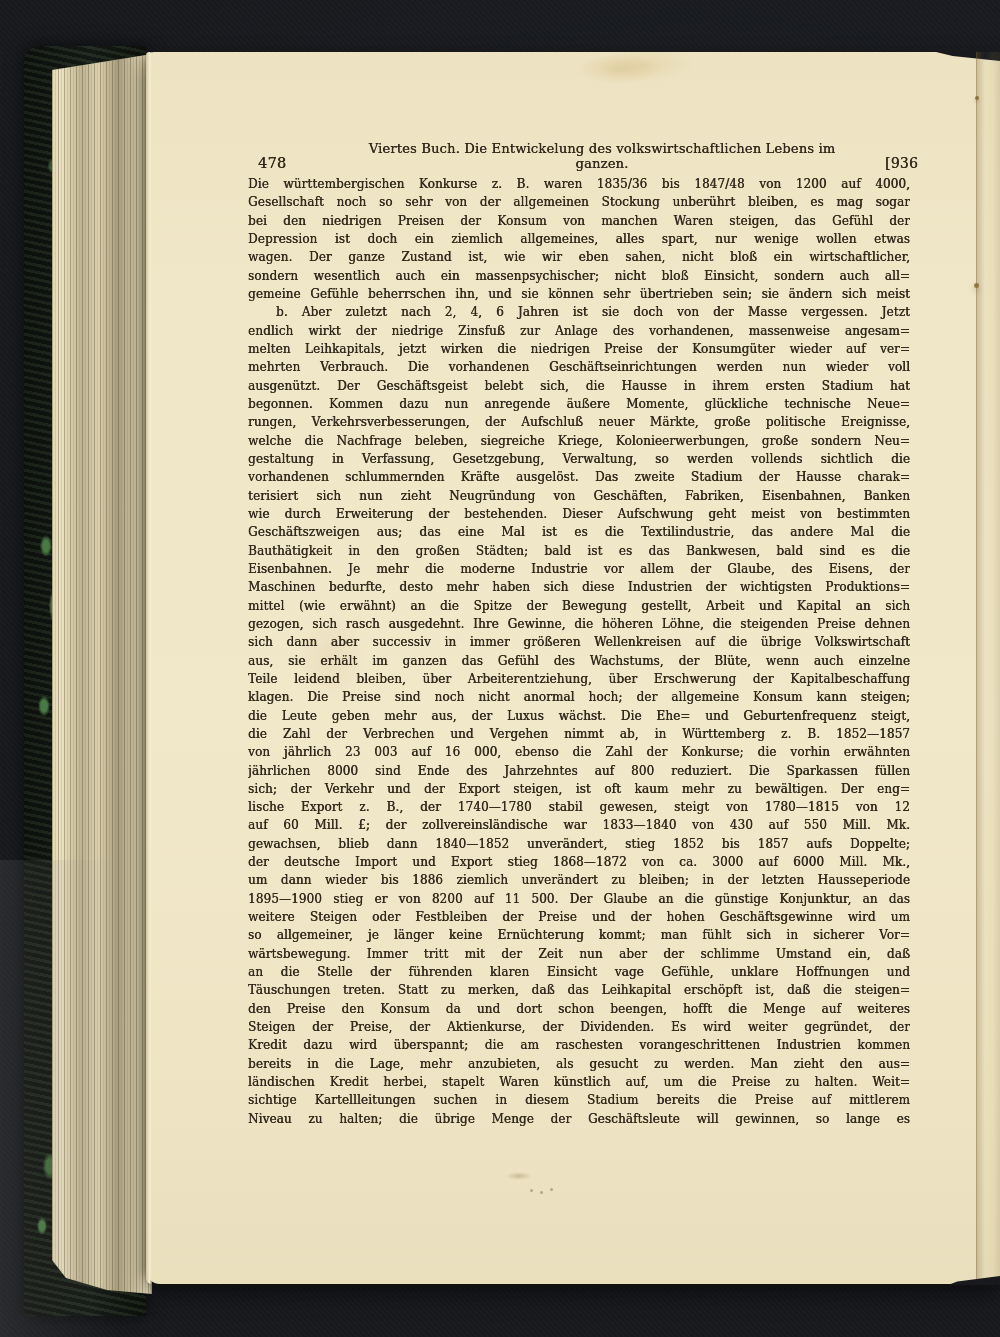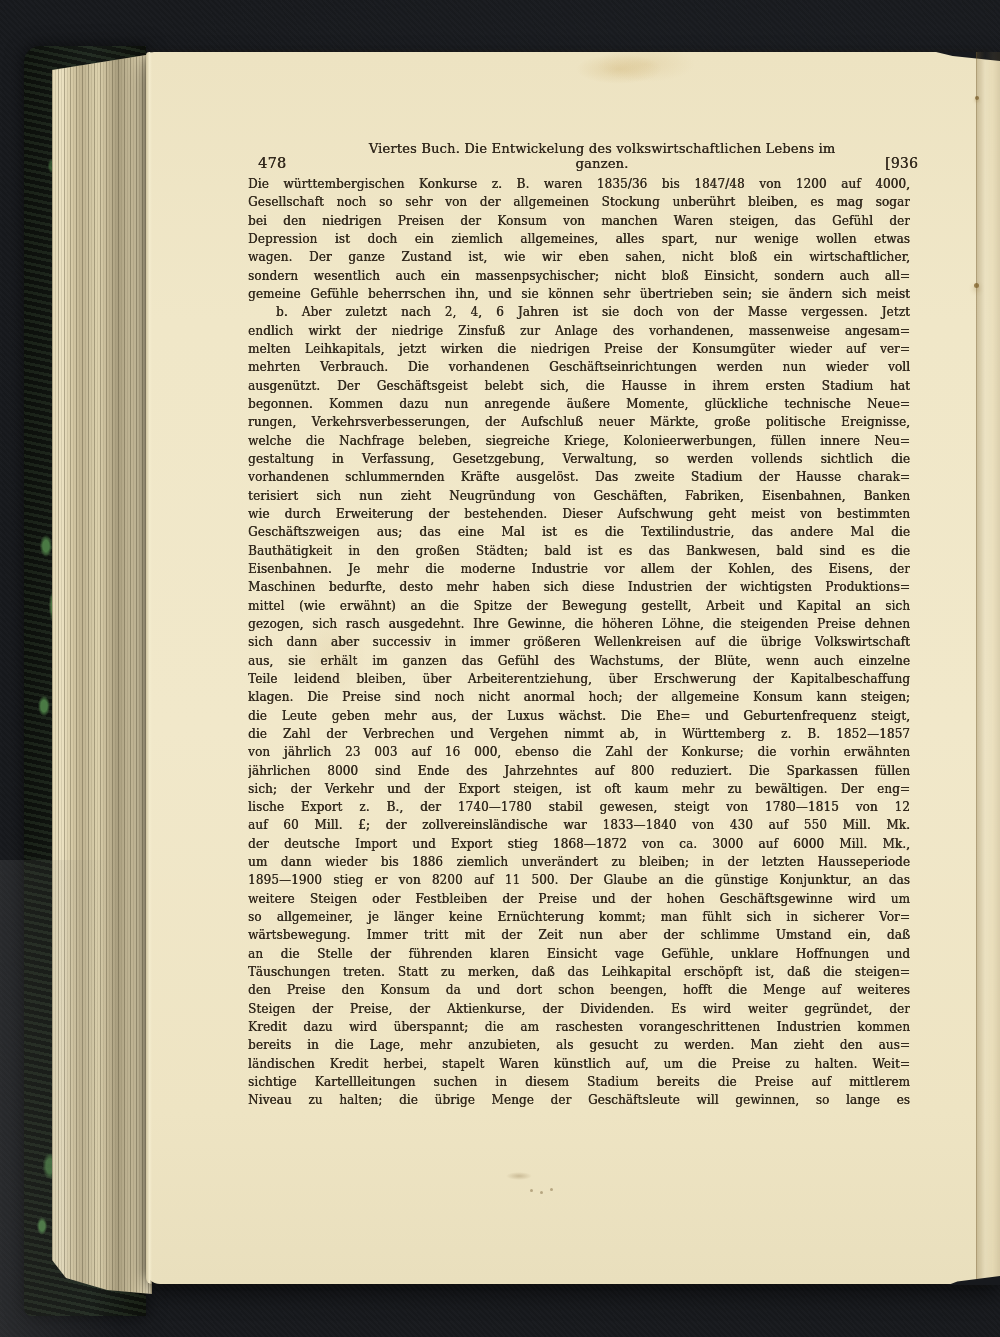--- a/index.html
+++ b/index.html
@@ -133,42 +133,43 @@
         <div class="line">wagen.  Der ganze Zustand ist, wie wir eben sahen, nicht bloß ein wirtschaftlicher,</div>
         <div class="line">sondern wesentlich auch ein massenpsychischer; nicht bloß Einsicht, sondern auch all=</div>
         <div class="line">gemeine Gefühle beherrschen ihn, und sie können sehr übertrieben sein; sie ändern sich meist</div>
         <div class="line indent">b. Aber zuletzt nach 2, 4, 6 Jahren ist sie doch von der Masse vergessen.  Jetzt</div>
         <div class="line">endlich wirkt der niedrige Zinsfuß zur Anlage des vorhandenen, massenweise angesam=</div>
         <div class="line">melten Leihkapitals, jetzt wirken die niedrigen Preise der Konsumgüter wieder auf ver=</div>
         <div class="line">mehrten Verbrauch.  Die vorhandenen Geschäftseinrichtungen werden nun wieder voll</div>
         <div class="line">ausgenützt. Der Geschäftsgeist belebt sich, die Hausse in ihrem ersten Stadium hat</div>
         <div class="line">begonnen.  Kommen dazu nun anregende äußere Momente, glückliche technische Neue=</div>
         <div class="line">rungen, Verkehrsverbesserungen, der Aufschluß neuer Märkte, große politische Ereignisse,</div>
-        <div class="line">welche die Nachfrage beleben, siegreiche Kriege, Kolonieerwerbungen, füllen innere Neu=</div>
+        <div class="line">welche die Nachfrage beleben, siegreiche Kriege, Kolonieerwerbungen, große sondern Neu=</div>
         <div class="line">gestaltung in Verfassung, Gesetzgebung, Verwaltung, so werden vollends sichtlich die</div>
         <div class="line">vorhandenen schlummernden Kräfte ausgelöst.  Das zweite Stadium der Hausse charak=</div>
         <div class="line">terisiert sich nun zieht Neugründung von Geschäften, Fabriken, Eisenbahnen, Banken</div>
         <div class="line">wie durch Erweiterung der bestehenden.  Dieser Aufschwung geht meist von bestimmten</div>
         <div class="line">Geschäftszweigen aus; das eine Mal ist es die Textilindustrie, das andere Mal die</div>
         <div class="line">Bauthätigkeit in den großen Städten; bald ist es das Bankwesen, bald sind es die</div>
-        <div class="line">Eisenbahnen.  Je mehr die moderne Industrie vor allem der Kohlen, des Eisens, der</div>
+        <div class="line">Eisenbahnen.  Je mehr die moderne Industrie vor allem der Glaube, des Eisens, der</div>
         <div class="line">Maschinen bedurfte, desto mehr haben sich diese Industrien der wichtigsten Produktions=</div>
         <div class="line">mittel (wie erwähnt) an die Spitze der Bewegung gestellt, Arbeit und Kapital an sich</div>
         <div class="line">gezogen, sich rasch ausgedehnt. Ihre Gewinne, die höheren Löhne, die steigenden Preise dehnen</div>
         <div class="line">sich dann aber successiv in immer größeren Wellenkreisen auf die übrige Volkswirtschaft</div>
         <div class="line">aus, sie erhält im ganzen das Gefühl des Wachstums, der Blüte, wenn auch einzelne</div>
         <div class="line">Teile leidend bleiben, über Arbeiterentziehung, über Erschwerung der Kapitalbeschaffung</div>
         <div class="line">klagen.  Die Preise sind noch nicht anormal hoch; der allgemeine Konsum kann steigen;</div>
         <div class="line">die Leute geben mehr aus, der Luxus wächst.  Die Ehe= und Geburtenfrequenz steigt,</div>
         <div class="line">die Zahl der Verbrechen und Vergehen nimmt ab, in Württemberg z. B. 1852—1857</div>
         <div class="line">von jährlich 23 003 auf 16 000, ebenso die Zahl der Konkurse; die vorhin erwähnten</div>
         <div class="line">jährlichen 8000 sind Ende des Jahrzehntes auf 800 reduziert.  Die Sparkassen füllen</div>
         <div class="line">sich; der Verkehr und der Export steigen, ist oft kaum mehr zu bewältigen.  Der eng=</div>
         <div class="line">lische Export z. B., der 1740—1780 stabil gewesen, steigt von 1780—1815 von 12</div>
         <div class="line">auf 60 Mill. £; der zollvereinsländische war 1833—1840 von 430 auf 550 Mill. Mk.</div>
+        <div class="line">gewachsen, blieb dann 1840—1852 unverändert, stieg 1852 bis 1857 aufs Doppelte;</div>
         <div class="line">der deutsche Import und Export stieg 1868—1872 von ca. 3000 auf 6000 Mill. Mk.,</div>
         <div class="line">um dann wieder bis 1886 ziemlich unverändert zu bleiben; in der letzten Hausseperiode</div>
         <div class="line">1895—1900 stieg er von 8200 auf 11 500.  Der Glaube an die günstige Konjunktur, an das</div>
         <div class="line">weitere Steigen oder Festbleiben der Preise und der hohen Geschäftsgewinne wird um</div>
         <div class="line">so allgemeiner, je länger keine Ernüchterung kommt; man fühlt sich in sicherer Vor=</div>
         <div class="line">wärtsbewegung.  Immer tritt mit der Zeit nun aber der schlimme Umstand ein, daß</div>
         <div class="line">an die Stelle der führenden klaren Einsicht vage Gefühle, unklare Hoffnungen und</div>
         <div class="line">Täuschungen treten.  Statt zu merken, daß das Leihkapital erschöpft ist, daß die steigen=</div>
         <div class="line">den Preise den Konsum da und dort schon beengen, hofft die Menge auf weiteres</div>
         <div class="line">Steigen der Preise, der Aktienkurse, der Dividenden.  Es wird weiter gegründet, der</div>

